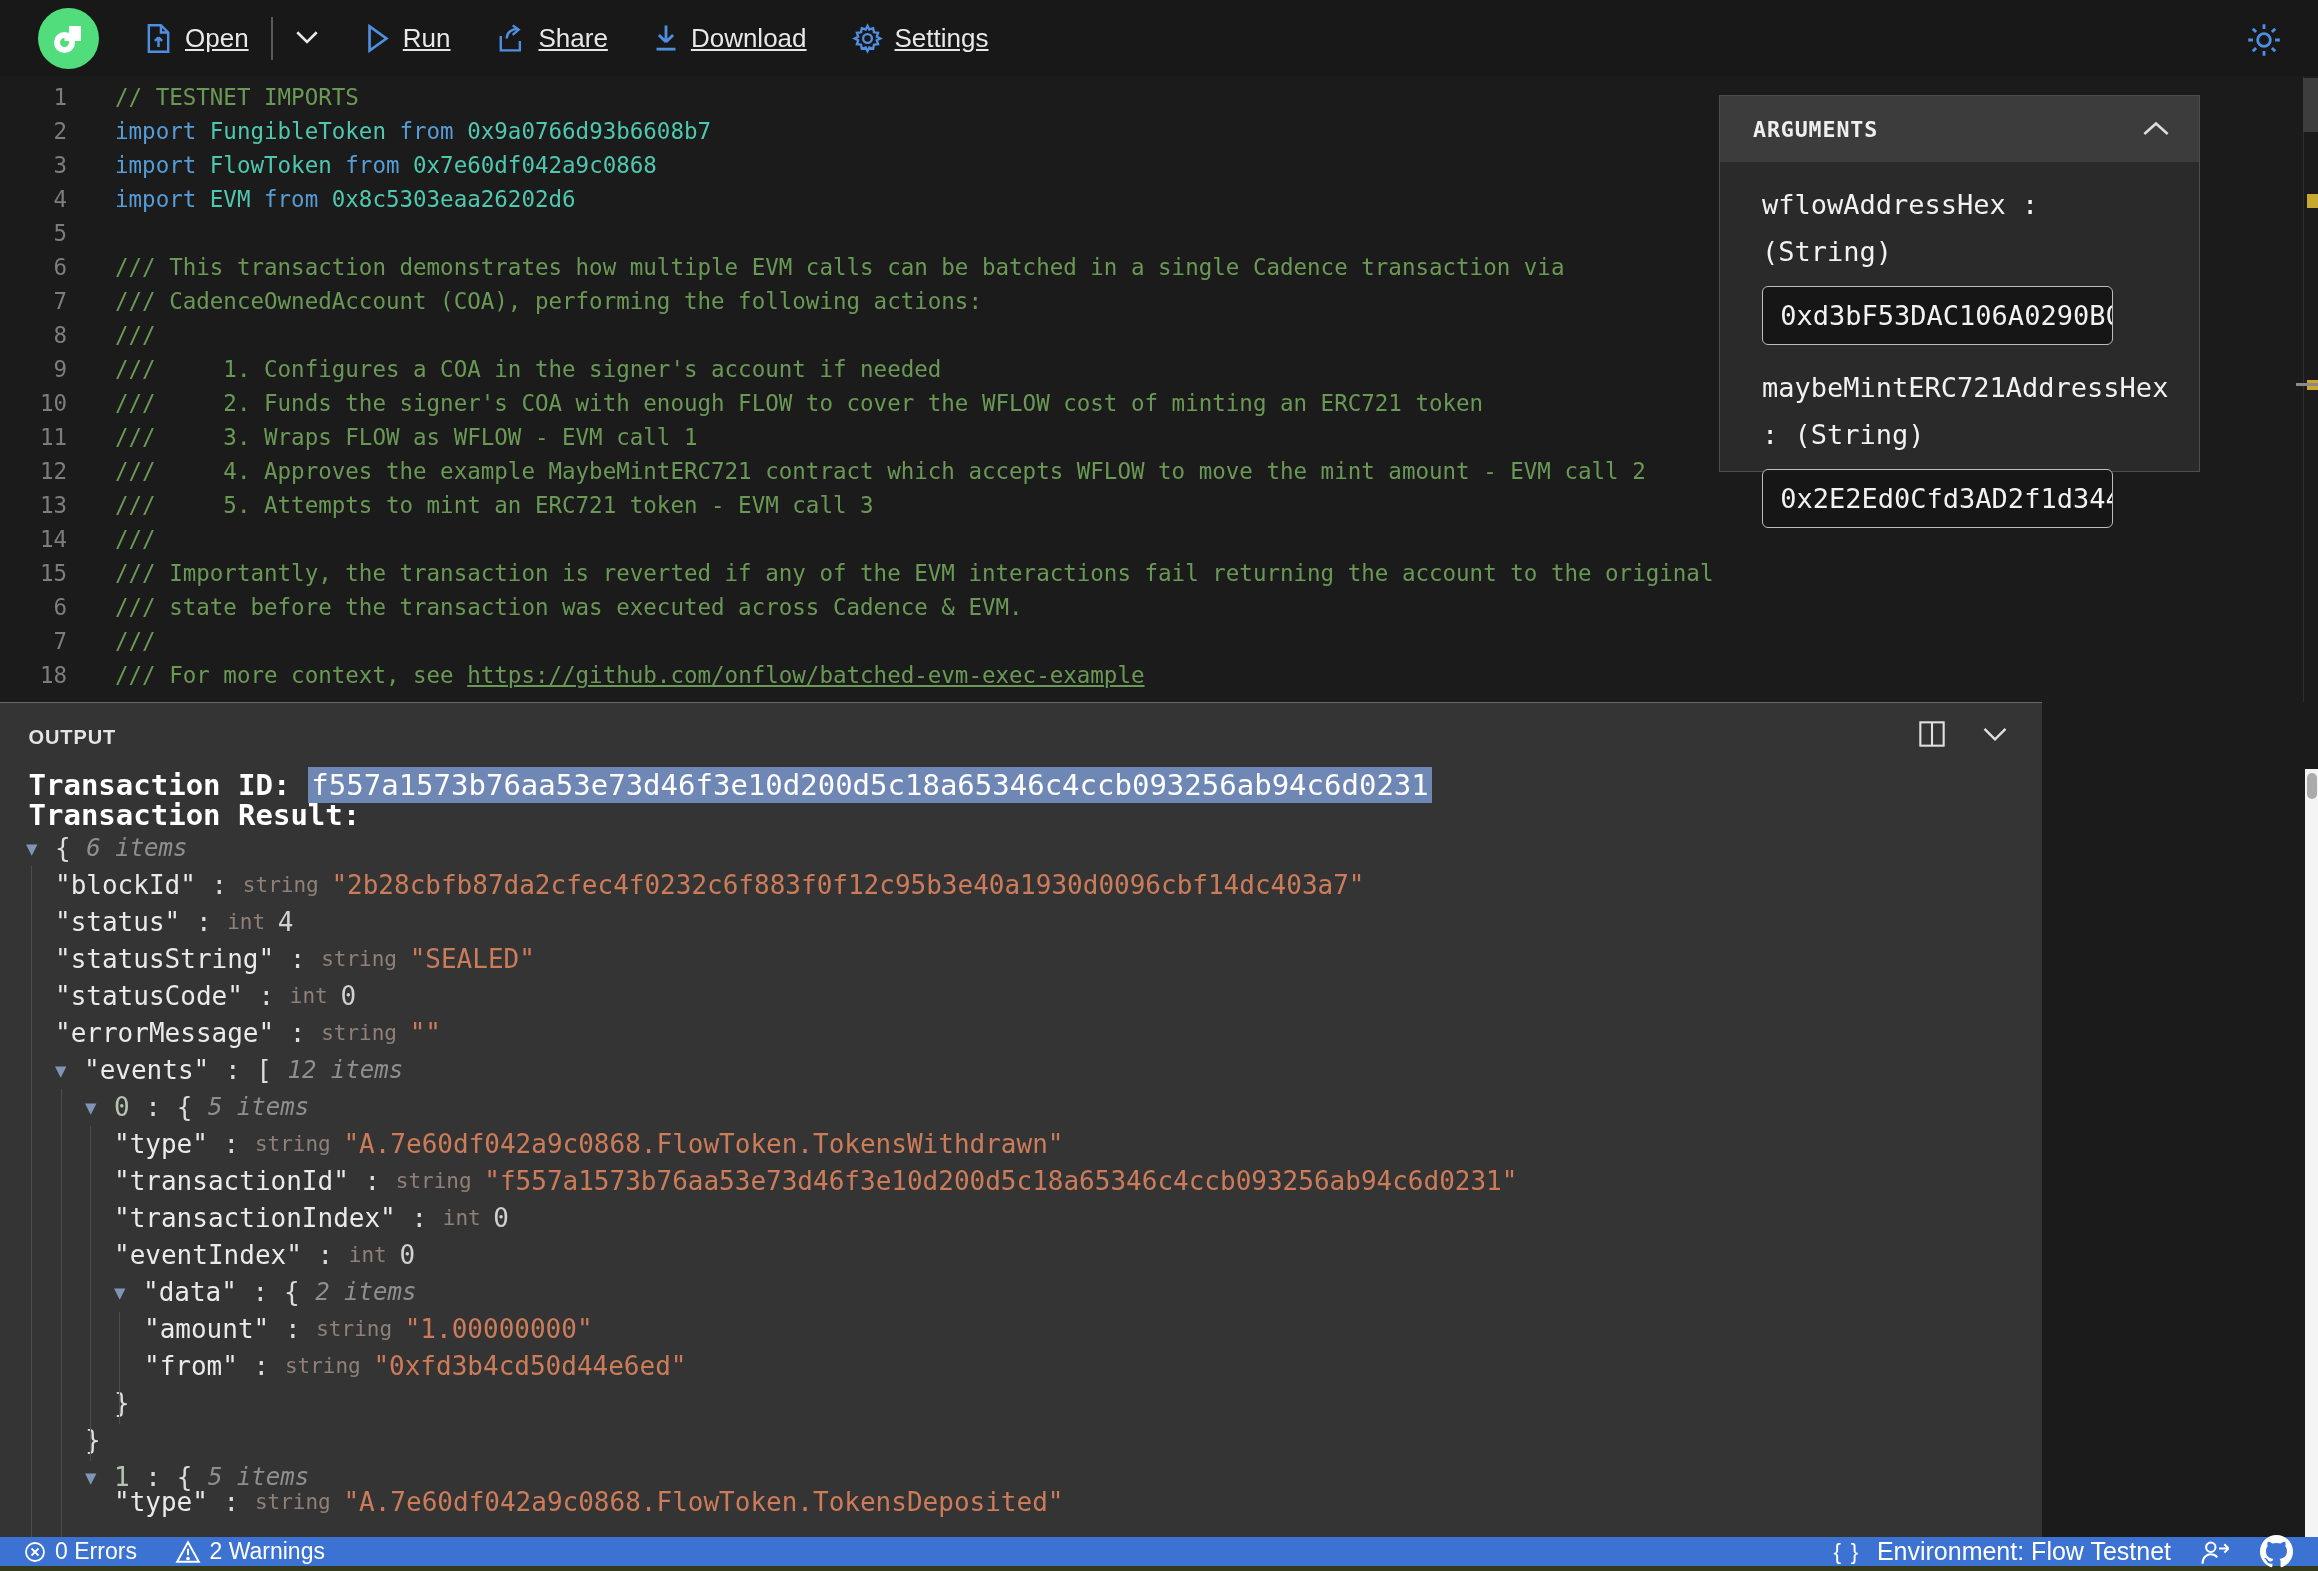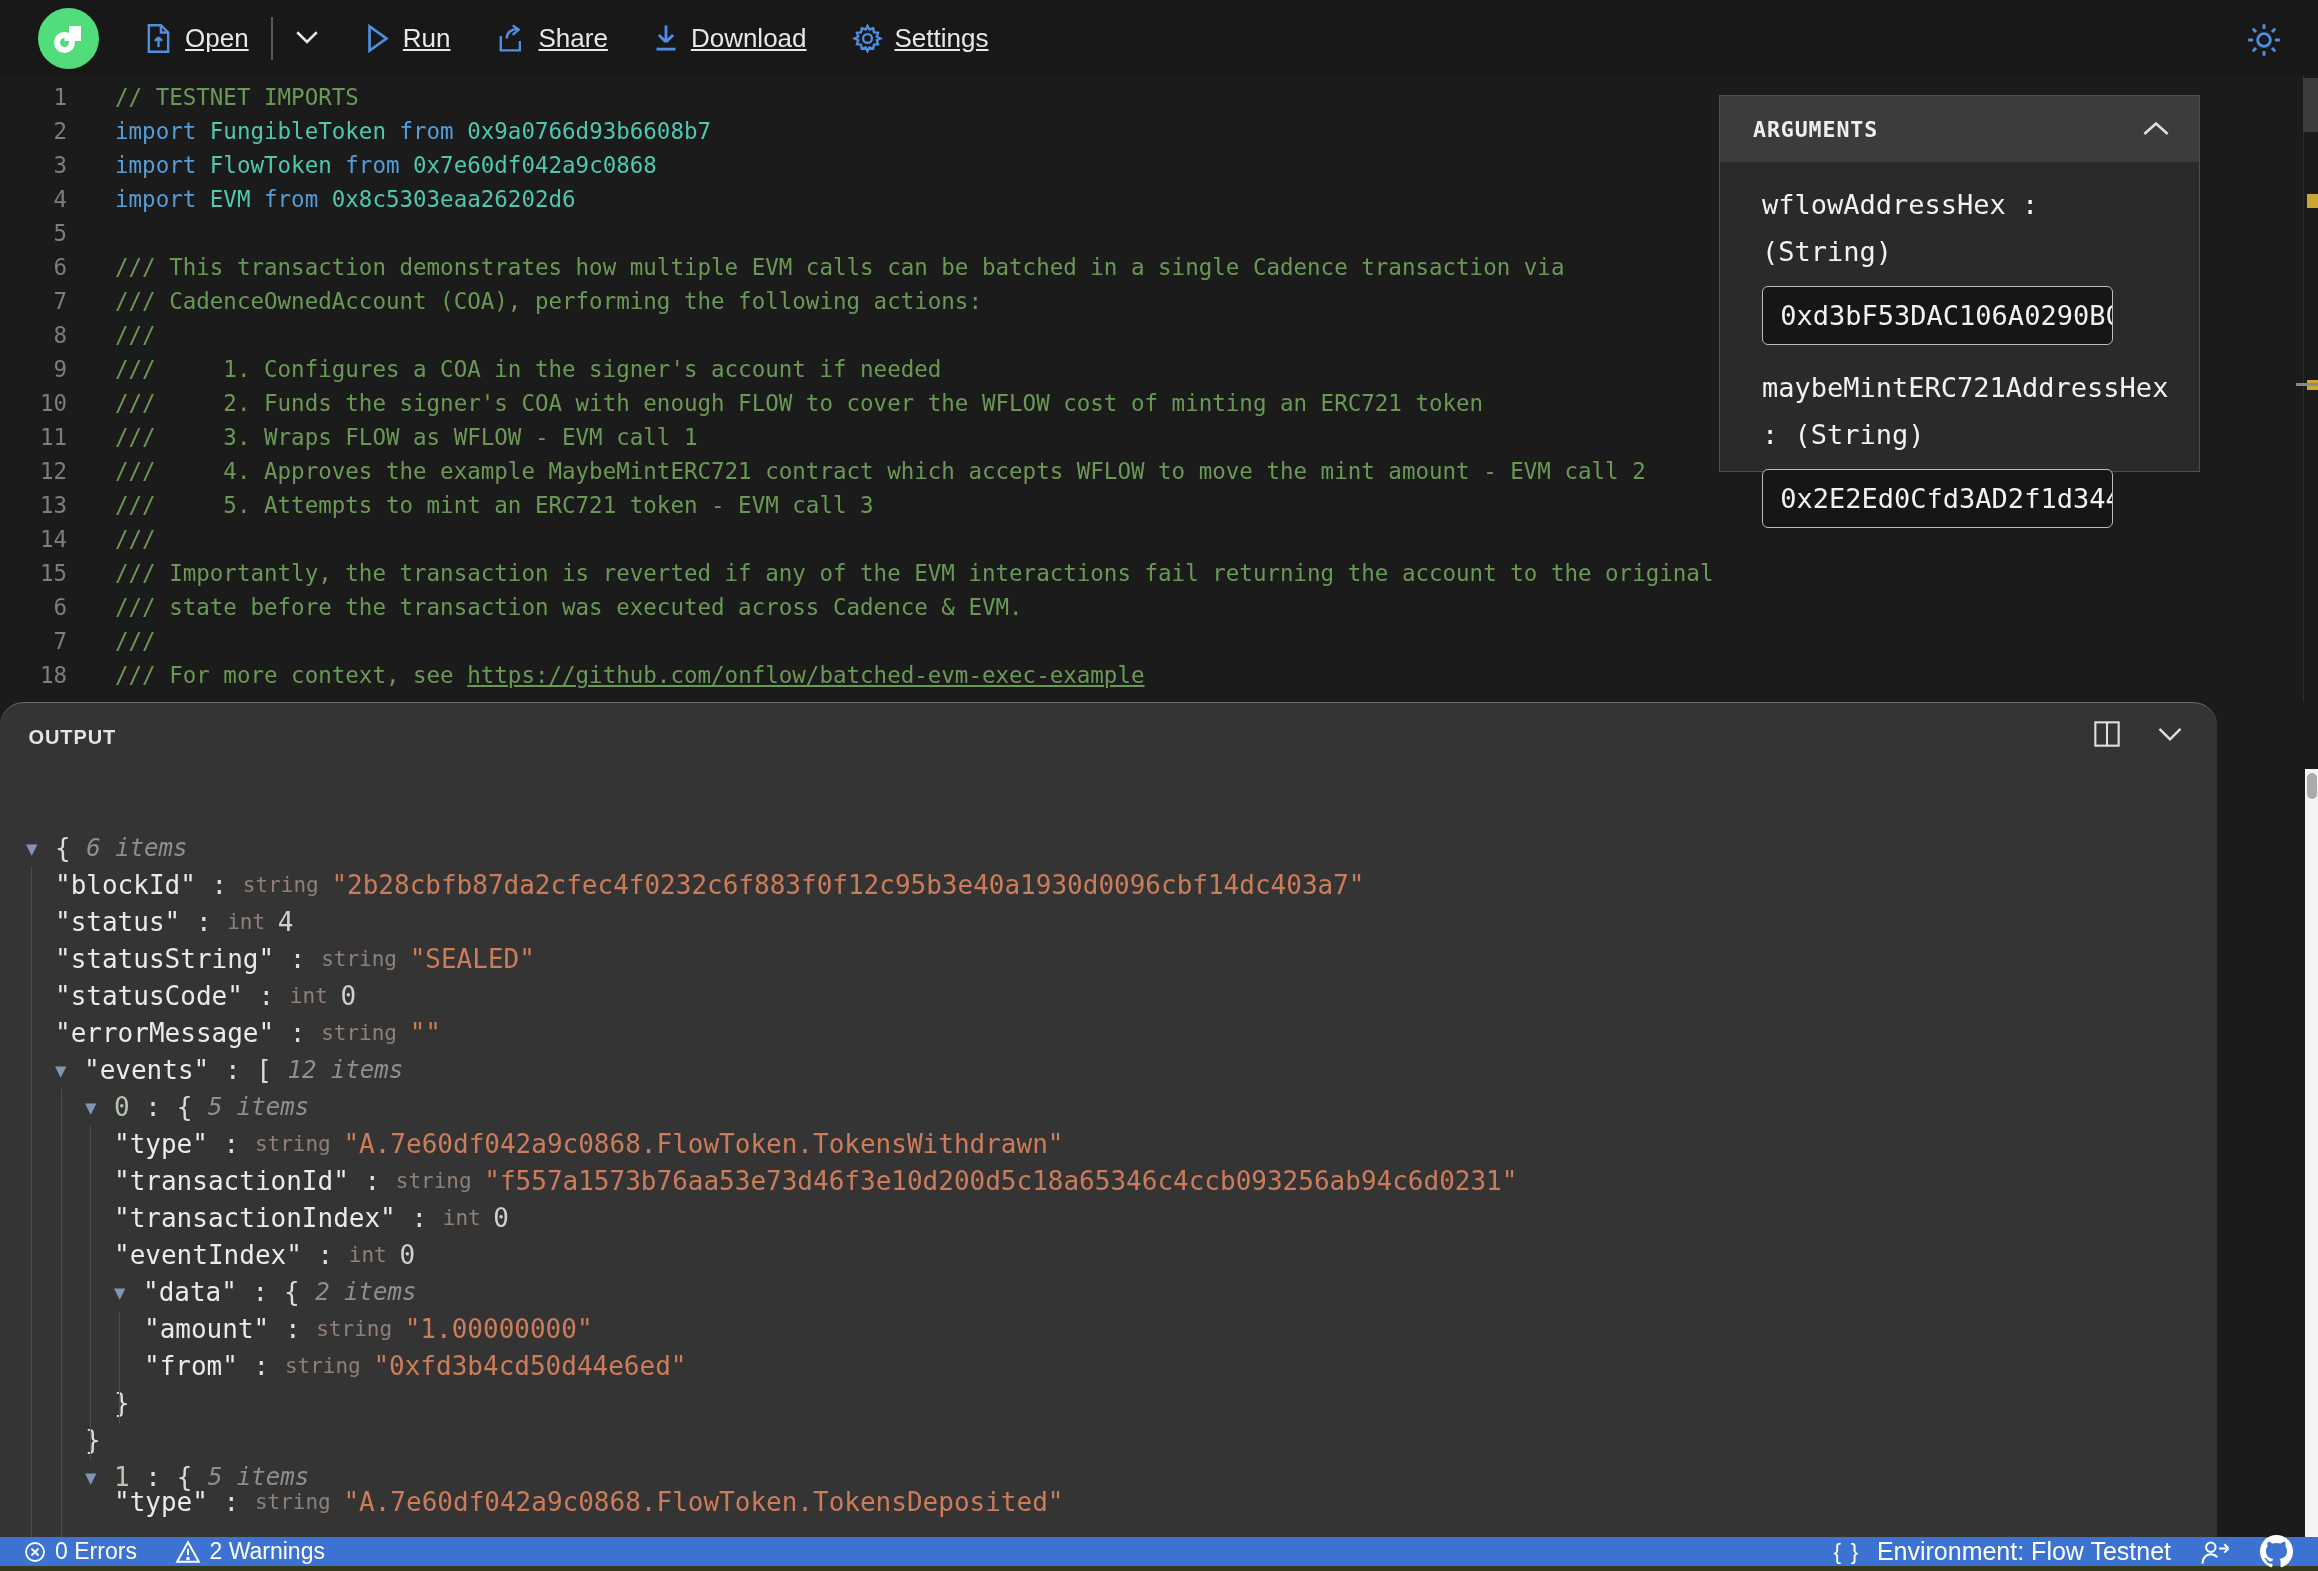--- a/index.html
+++ b/index.html
@@ -42,22 +42,22 @@
   .args-header { height:66px; background:#3c3c3c; display:flex; align-items:center;
     justify-content:space-between; padding:0 29px 0 33px; }
   .args-title { color:#efefef; font-size:21.6px; font-weight:bold; letter-spacing:0.9px; }
   .arg-block { padding:0 0 0 42px; }
   .arg-label { color:#f2f2f2; font-size:27px; margin-top:19px; width:398px; line-height:47px; }
   .arg-input { margin-top:11.2px; width:351px; height:59px; background:#161616;
     border:1.7px solid #bdbdbd; border-radius:6px; color:#f2f2f2; font-size:27px;
     display:flex; align-items:center; padding-left:17.3px; white-space:nowrap; overflow:hidden; }
 
   
-  .output { position:absolute; left:0; top:702px; width:2217px; height:870px; background:#343434;
-    border-top:1.7px solid #6a6a6a;border-radius:24px; }
+  .output { position:absolute; left:0; top:702px; width:2042px; height:870px; background:#343434;
+    border-top:1.7px solid #6a6a6a; }
   .output-title { position:absolute; left:28.5px; top:22.5px; color:#e4e4e4; font-size:20px;
     font-weight:bold; letter-spacing:0.9px; }
   .out-icons { position:absolute; top:17.3px; right:33px; display:flex; gap:35px; align-items:center; }
   .tx-block { position:absolute; left:28.5px; top:67px; font-size:29px; line-height:30px; color:#ffffff; }
   .tx-line { font-weight:bold; white-space:pre; }
   .tx-hash { font-weight:normal; background:#6f87b5; color:#ffffff; padding:0.9px 3.5px; }
   .json-tree { position:absolute; left:0; top:126px; width:2300px; height:870px; }
   .json-row { height:37px; display:flex; align-items:center; white-space:pre;
     font-family:"DejaVu Sans Mono", monospace; font-size:26px; }
   .json-row.clipped { margin-top:-12px; }
@@ -202,20 +202,24 @@
   <div class="out-icons">
     <svg width="28" height="28" viewBox="0 0 24 24" fill="none" stroke="#e0e0e0" stroke-width="1.8">
       <rect x="2" y="2" width="20" height="20"></rect>
         <path d="M12 2 V22"></path>
     </svg>
     <svg width="28" height="17.3" viewBox="0 0 24 14" fill="none" stroke="#e0e0e0" stroke-width="2">
       <path d="M3 2 L12 11 L21 2"></path>
     </svg>
   </div>
 
+  <div class="tx-block mono">
+    <div class="tx-line"><span>Transaction ID: </span><span class="tx-hash">f557a1573b76aa53e73d46f3e10d200d5c18a65346c4ccb093256ab94c6d0231</span></div>
+    <div class="tx-line">Transaction Result:</div>
+  </div>
 
   <div class="json-tree">
       <div class="json-row" style="padding-left: 26px;"><span class="jarrow">▼</span><span class="jpn">{ </span><span class="jitems">6 items</span></div>
       <div class="json-row" style="padding-left: 55px;"><span class="jkey">"blockId"</span><span class="jpn"> : </span><span class="jtype">string </span><span class="jval">"2b28cbfb87da2cfec4f0232c6f883f0f12c95b3e40a1930d0096cbf14dc403a7"</span></div>
       <div class="json-row" style="padding-left: 55px;"><span class="jkey">"status"</span><span class="jpn"> : </span><span class="jtype">int </span><span class="jint">4</span></div>
       <div class="json-row" style="padding-left: 55px;"><span class="jkey">"statusString"</span><span class="jpn"> : </span><span class="jtype">string </span><span class="jval">"SEALED"</span></div>
       <div class="json-row" style="padding-left: 55px;"><span class="jkey">"statusCode"</span><span class="jpn"> : </span><span class="jtype">int </span><span class="jint">0</span></div>
       <div class="json-row" style="padding-left: 55px;"><span class="jkey">"errorMessage"</span><span class="jpn"> : </span><span class="jtype">string </span><span class="jval">""</span></div>
       <div class="json-row" style="padding-left: 55px;"><span class="jarrow">▼</span><span class="jkey">"events"</span><span class="jpn"> : </span><span class="jpn">[ </span><span class="jitems">12 items</span></div>
       <div class="json-row" style="padding-left: 85px;"><span class="jarrow">▼</span><span class="jidx">0</span><span class="jpn"> : </span><span class="jpn">{ </span><span class="jitems">5 items</span></div>

